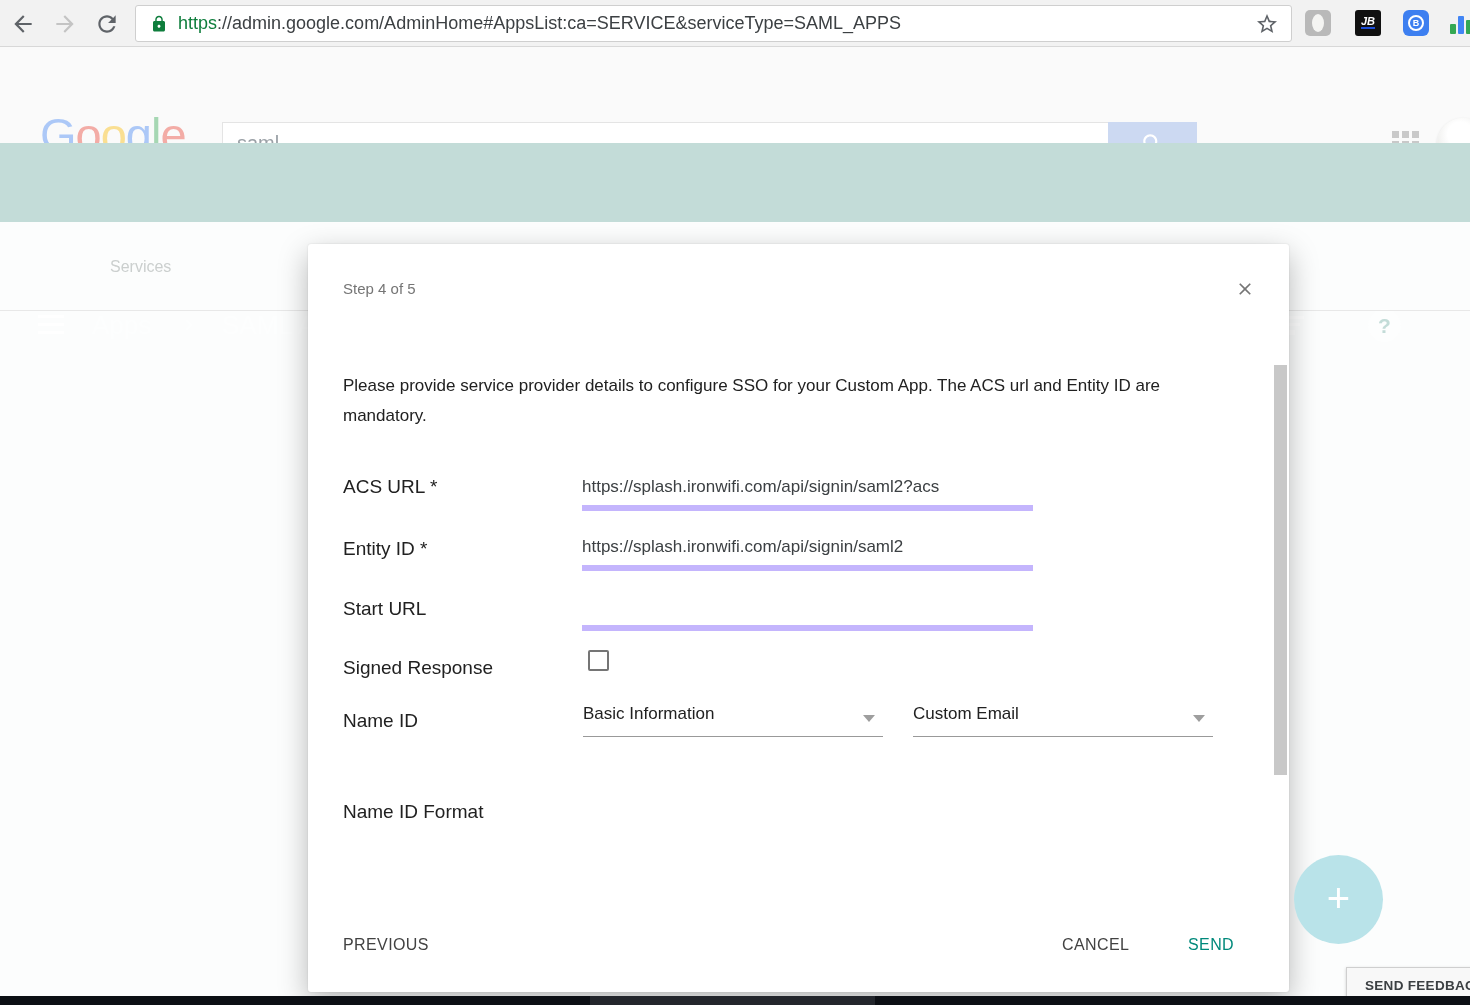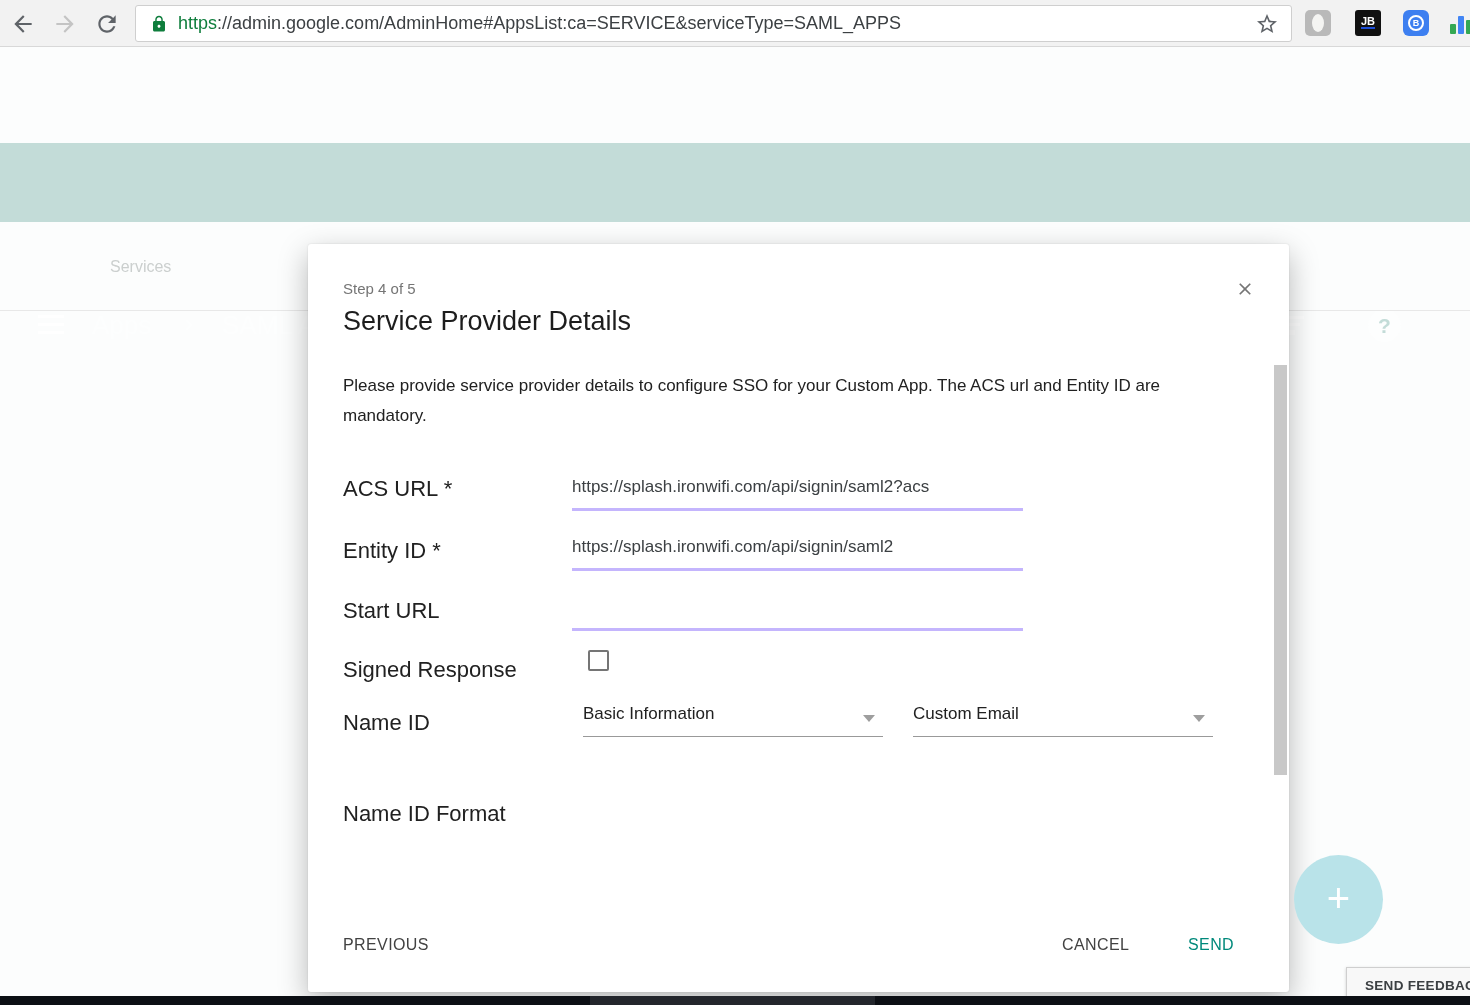--- a/index.html
+++ b/index.html
@@ -18,21 +18,21 @@
   .lock { width:18px; height:18px; margin-right:10px; flex:0 0 auto; }
   .url-text { font-size:18px; color:#3c4043; white-space:nowrap; overflow:hidden; }
   .url-scheme { color:#0e7d3c; }
   .star { position:absolute; right:12px; top:6px; width:24px; height:24px; }
   .ext { position:absolute; top:10px; width:26px; height:26px; border-radius:5px; }
   .ext-gray { left:1305px; background:#b9b9b9; }
   .ext-gray .oval { position:absolute; left:7px; top:4px; width:12px; height:18px;
     border-radius:50%; background:#f4f4f2; }
   .ext-jb { left:1355px; background:#111; border-radius:3px; color:#fff;
     font-size:11px; font-weight:bold; text-align:center; line-height:22px; }
-  .ext-jb span { border-bottom:2px solid #1d4ed8; padding-bottom:0; }
+  .ext-jb span { border-bottom:2px solid #1d4ed8; padding-bottom:0;font-style:italic; }
   .ext-blue { left:1403px; background:#3d7ff0; border-radius:6px; }
   .ext-blue .badge { position:absolute; left:5px; top:5px; width:16px; height:16px;
     border:2px solid #fff; border-radius:50%; color:#fff; font-size:9px; font-weight:bold;
     text-align:center; line-height:12px; }
   .ext-chart { left:1450px; width:26px; height:26px; top:10px; }
   .ext-chart i { position:absolute; bottom:2px; width:6px; border-radius:1px; }
 
   
   .g-header { position:absolute; left:0; top:47px; width:1470px; height:96px; background:#fafafa; }
   .g-logo { position:absolute; left:40px; top:60px; font-size:47px; font-weight:500;
@@ -74,23 +74,23 @@
   .tab-divider { position:absolute; left:0; top:310px; width:1470px; height:1px; background:#e8e8e8; }
 
   
   .modal { position:absolute; left:276px; top:244px; width:981px; height:748px; background:#fff;
     border-radius:3px; box-shadow:0 10px 30px rgba(0,0,0,.28), 0 0 2px rgba(0,0,0,.12);margin-left:32px; }
   .step { position:absolute; left:35px; top:36px; font-size:15px; color:#757575; }
   .dlg-title { position:absolute; left:35px; top:62px; font-size:27px; font-weight:500; color:#1d1d1d; }
   .dlg-close { position:absolute; left:927px; top:35px; width:20px; height:20px; cursor:pointer; }
   .dlg-desc { position:absolute; left:35px; top:127px; width:872px; font-size:17px;
     line-height:30px; color:#212121; }
-  .f-label { position:absolute; left:35px; font-size:22px; font-weight:500; color:#212121; }
-  .f-field { position:absolute; left:264px; width:451px; height:37px;
-    border-bottom:3px solid #c4b5fd; font-size:17px; color:#3c4043; cursor:text; }
+  .f-label { position:absolute; left:35px; font-size:19px; font-weight:500; color:#212121; }
+  .f-field { position:absolute; left:274px; width:451px; height:37px;
+    border-bottom:6px solid #c4b5fd; font-size:17px; color:#3c4043; cursor:text; }
   .f-field span { position:absolute; left:0; top:3px; white-space:nowrap; }
   .checkbox { position:absolute; left:280px; top:406px; width:21px; height:21px;
     border:2px solid #757575; border-radius:2px; background:#fff; cursor:pointer; }
   .dd { position:absolute; width:300px; height:35px; border-bottom:1px solid #999;
     font-size:17px; color:#212121; cursor:pointer; }
   .dd span { position:absolute; left:0; top:2px; white-space:nowrap; }
   .dd .arr { position:absolute; right:8px; top:13px; width:0; height:0;
     border-left:6px solid transparent; border-right:6px solid transparent;
     border-top:7px solid #9e9e9e; }
   .dlg-btn { position:absolute; font-size:16px; font-weight:500; letter-spacing:.4px;
@@ -149,20 +149,41 @@
     <div class="ext ext-blue">
         <div class="badge">B</div>
       </div>
     <div class="ext-chart" style="position:absolute">
       <i style="left:0;height:10px;background:#34a853"></i>
       <i style="left:8px;height:18px;background:#4285f4"></i>
       <i style="left:16px;height:14px;background:#34a853"></i>
     </div>
   </div>
 
+  <div class="g-header">
+    <div class="g-logo"><span style="color: rgb(66, 133, 244);">G</span><span style="color: rgb(234, 67, 53);">o</span><span style="color: rgb(251, 188, 5);">o</span><span style="color: rgb(66, 133, 244);">g</span><span style="color: rgb(52, 168, 83);">l</span><span style="color: rgb(234, 67, 53);">e</span></div>
+    <input class="g-search" value="saml" style="">
+    <button class="g-search-btn">
+      <svg viewBox="0 0 24 24">
+          <path fill="#ffffff" d="M15.5 14h-.79l-.28-.27C15.41 12.59 16 11.11 16 9.5 16 5.91 13.09 3 9.5 3S3 5.91 3 9.5 5.91 16 9.5 16c1.61 0 3.09-.59 4.23-1.57l.27.28v.79l5 4.99L20.49 19l-4.99-5zm-6 0C7.01 14 5 11.99 5 9.5S7.01 5 9.5 5 14 7.01 14 9.5 11.99 14 9.5 14z"></path>
+        </svg>
+    </button>
+    <div class="apps-grid">
+      <i></i>
+        <i></i>
+        <i></i>
+        <i></i>
+        <i></i>
+        <i></i>
+        <i></i>
+        <i></i>
+        <i></i>
+    </div>
+    <div class="avatar"></div>
+  </div>
 
   <div class="app-bar">
     <div class="hamburger">
         <i></i>
         <i></i>
         <i></i>
       </div>
     <div class="crumb crumb-1">Apps</div>
     <div class="crumb-sep">
       <svg viewBox="0 0 24 24">
@@ -176,21 +197,20 @@
         <i class="f3"></i>
     </div>
     <div class="help-ico">?</div>
   </div>
 
   <div class="services-tab">Services</div>
   <div class="tab-divider"></div>
 
   <div class="modal">
     <div class="step">Step 4 of 5</div>
-    <div class="dlg-title">Service Provider Details</div>
     <div class="dlg-close">
       <svg viewBox="0 0 24 24">
           <path fill="#757575" d="M19 6.41L17.59 5 12 10.59 6.41 5 5 6.41 10.59 12 5 17.59 6.41 19 12 13.41 17.59 19 19 17.59 13.41 12z"></path>
         </svg>
     </div>
     <div class="dlg-desc">Please provide service provider details to configure SSO for your Custom App. The ACS url and Entity ID are mandatory.</div>
 
     <div class="f-label" style="top:232px">ACS URL *</div>
     <div class="f-field" style="top:230px">
       <span>https://splash.ironwifi.com/api/signin/saml2?acs</span>

